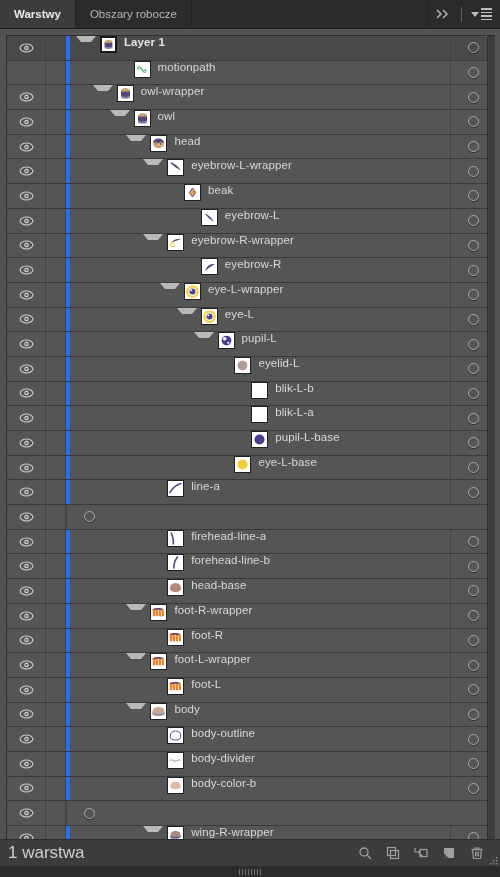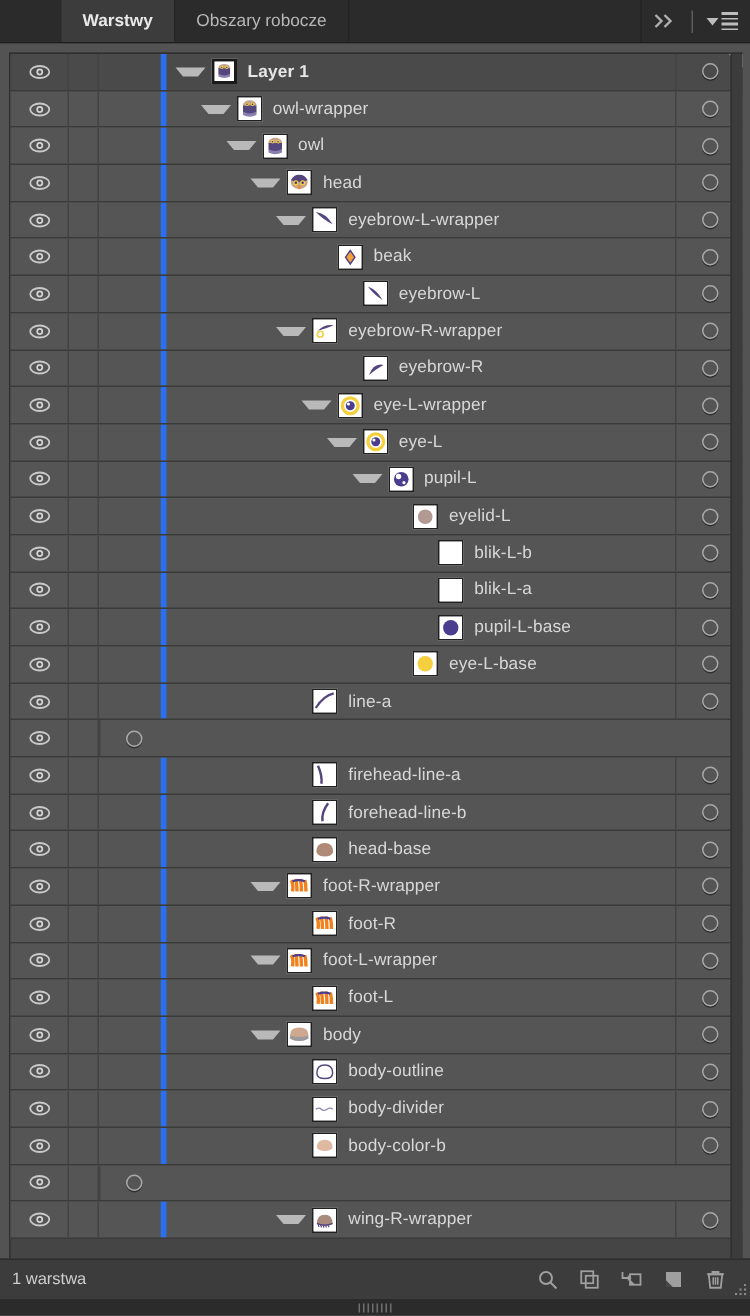--- a/index.html
+++ b/index.html
@@ -16,21 +16,21 @@
   
   .tabbar{
     height:28px;background:#2b2b2b;display:flex;align-items:stretch;
     position:relative;flex:0 0 28px;border-bottom:1px solid #1e1e1e;
   }
   .tab{
     display:flex;align-items:center;padding:0 14px;font-size:11.5px;
     color:#b7b7b7;background:#2b2b2b;border-right:1px solid #232323;
     white-space:nowrap;
   }
-  .tab.active{background:#3c3c3c;color:#e9e9e9;font-weight:bold;margin-left:41px;}
+  .tab.active{background:#3c3c3c;color:#e9e9e9;font-weight:bold;}
   .tabfill{flex:1;background:#2b2b2b;border-right:1px solid #232323;}
   .tabctrl{display:flex;align-items:center;gap:6px;padding:0 8px;background:#2b2b2b;}
   .chev{display:flex;align-items:center;color:#9a9a9a;letter-spacing:-2px;font-size:10px;}
   .vdiv{width:1px;height:15px;background:#5d5d5d;margin:0 3px;}
   .menuicon{display:flex;align-items:center;gap:1px;}
   .menuicon .tri{width:0;height:0;border-left:4px solid transparent;border-right:4px solid transparent;border-top:5px solid #bdbdbd;margin-right:1px;}
   .menuicon .lines{display:flex;flex-direction:column;gap:2px;}
   .menuicon .lines i{display:block;width:11px;height:1.5px;background:#bdbdbd;}
 
   
@@ -43,21 +43,21 @@
   .rows{position:relative;}
   .row{
     position:relative;height:23.7px;display:flex;align-items:center;
     border-bottom:1px solid #3a3a3a;background:#555555;
   }
   .row.first{background:#4a4a4a;}
 
   .c-eye{width:38px;height:100%;display:flex;align-items:center;justify-content:center;
     border-right:1px solid #434343;flex:0 0 38px;}
   .c-lock{width:19px;height:100%;border-right:1px solid #434343;flex:0 0 19px;}
-  .c-main{flex:1 1 auto;height:100%;position:relative;display:flex;align-items:center;overflow:hidden;margin-left:41px;}
+  .c-main{flex:1 1 auto;height:100%;position:relative;display:flex;align-items:flex-start;overflow:hidden;}
   .c-target{width:44px;height:100%;display:flex;align-items:center;justify-content:center;
     border-left:1px solid #434343;flex:0 0 44px;}
 
   
   .bluebar{position:absolute;left:0;top:0;width:4px;height:100%;background:#2a6ff0;}
 
   .eye{width:15px;height:10px;position:relative;display:block;}
   .eye svg{display:block;}
 
   .twisty{
@@ -88,21 +88,21 @@
     border-top:9px solid #cfcfcf;border-left:9px solid transparent;}
 
   
   .vscroll{position:absolute;right:0;top:0;width:7px;height:100%;background:#3c3c3c;border-left:1px solid #2f2f2f;}
 
   
   .statusbar{
     flex:0 0 26px;height:26px;background:#3c3c3c;display:flex;align-items:center;
     border-top:1px solid #2d2d2d;padding:0 8px;position:relative;
   }
-  .statustext{font-size:11px;color:#cfcfcf;}
+  .statustext{font-size:17px;color:#cfcfcf;}
   .statusicons{margin-left:auto;display:flex;align-items:center;gap:14px;padding-right:8px;}
   .sicon{width:14px;height:14px;display:block;opacity:.82;}
   .grip{position:absolute;right:2px;bottom:2px;width:9px;height:9px;}
   .footstrip{flex:0 0 11px;height:11px;background:#2b2b2b;display:flex;align-items:center;justify-content:center;}
   .gripdots{display:flex;gap:1.5px;}
   .gripdots i{width:1.5px;height:6px;background:#6f6f6f;display:block;}
 </style>
 </head>
 <body>
 
@@ -167,20 +167,39 @@
                 </svg>
               </span>
               <span class="lbl">Layer 1</span>
             </div>
             <div class="c-target">
               <span class="target"></span>
             </div>
             <span class="corner"></span>
           </div>
           <div class="row">
+            <div class="c-eye"></div>
+            <div class="c-lock"></div>
+            <div class="c-main">
+              <span class="bluebar"></span>
+              <span style="display: inline-block; flex: 0 0 auto; width: 43.6px;"></span>
+              <span class="twisty hidden"></span>
+              <span class="thumb">
+                <svg viewBox="0 0 20 20">
+                  <rect width="20" height="20" fill="#fff"></rect>
+                  <path d="M4 10 q2-4 5 0 t5 0 q2 4 -1 4 q-3 0 -4-4 q-1-4 -4-4 q-3 0 -1 4z" fill="none" stroke="#3aa84c" stroke-width="1.2"></path>
+                </svg>
+              </span>
+              <span class="lbl">motionpath</span>
+            </div>
+            <div class="c-target">
+              <span class="target"></span>
+            </div>
+          </div>
+          <div class="row">
             <div class="c-eye">
               <span class="eye">
                 <svg viewBox="0 0 16 11" width="15" height="10">
                   <ellipse cx="8" cy="5.5" rx="7" ry="4.4" fill="none" stroke="#c9c9c9" stroke-width="1.3"></ellipse>
                   <circle cx="8" cy="5.5" r="2.5" fill="#d4d4d4"></circle>
                   <circle cx="8" cy="5.5" r="1.2" fill="#4f4f4f"></circle>
                 </svg>
               </span>
             </div>
             <div class="c-lock"></div>

